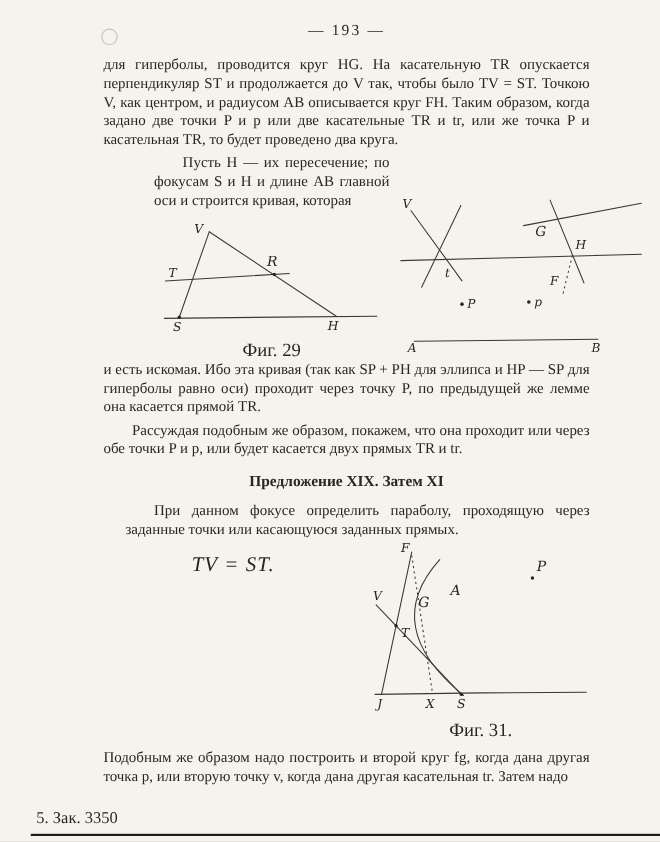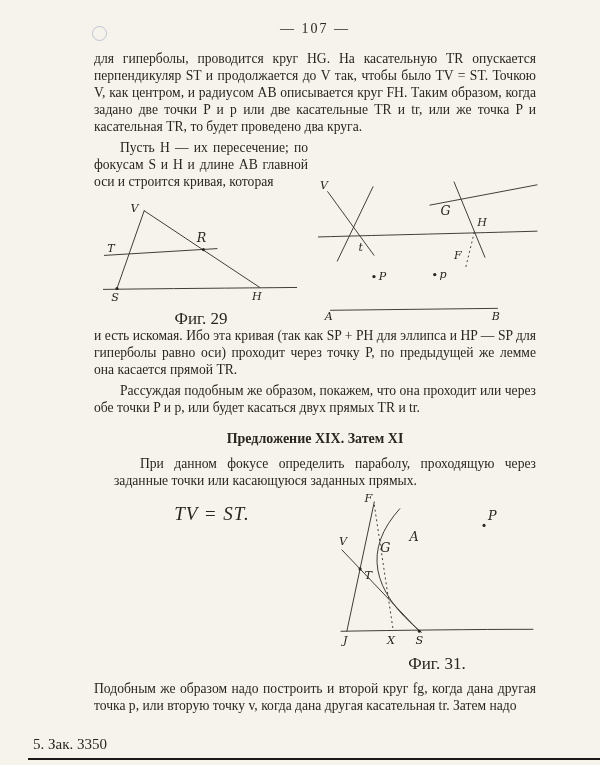--- a/index.html
+++ b/index.html
@@ -14,21 +14,21 @@
   .page-number{text-align:center;font-size:14px;letter-spacing:2px;margin-bottom:13px;}
   p{margin:0;}
   .just{text-align:justify;}
   .indent{text-indent:26px;}
   .italic{margin-left:20px;}
   .mt10{margin-top:0;}
   .mt4{margin-top:4px;}
   .mt8{margin-top:8px;}
   .heading{text-align:center;font-weight:bold;font-size:14px;margin:14px 0 8px 0;}
   .row1{display:flex;gap:10px;margin-top:4px;}
-  .r1-left{width:214px;flex:none;}
+  .r1-left{width:214px;flex:none;margin-left:46px;}
   .r1-right{flex:1;display:flex;flex-direction:column;align-items:center;justify-content:flex-end;}
   .row2{display:flex;gap:8px;margin-top:4px;}
   .r2-left{width:236px;flex:none;}
   .r2-right{flex:1;display:flex;flex-direction:column;align-items:center;justify-content:flex-start;}
   figure{margin:0;text-align:center;}
   .fig29-wrap{margin-top:12px;}
   figcaption{font-size:17px;margin-top:3px;}
   .formula{text-align:center;font-style:italic;font-size:19px;letter-spacing:1px;margin-top:12px;}
   .footer{position:absolute;left:33px;bottom:12px;font-size:15px;}
   .bottom-edge{position:absolute;left:28px;right:0;bottom:5px;height:2px;background:#1c1a18;}
@@ -38,21 +38,21 @@
   svg .ln{stroke:#3b3735;stroke-width:1;fill:none;stroke-linecap:round;}
   svg .dash{stroke:#3b3735;stroke-width:1;fill:none;stroke-dasharray:2,3;}
 </style>
 </head>
 <body>
 
 <div class="page">
   <div class="stamp"></div>
 
   <div class="content">
-    <div class="page-number">— 107 —</div>
+    <div class="page-number">— 193 —</div>
 
     <p class="just">для гиперболы, проводится круг HG. На касательную TR опускается перпендикуляр ST и продолжается до V так, чтобы было TV = ST. Точкою V, как центром, и радиусом AB описывается круг FH. Таким образом, когда задано две точки P и p или две касательные TR и tr, или же точка P и касательная TR, то будет проведено два круга.</p>
 
     <div class="row1">
       <div class="r1-left">
         <p class="just indent">Пусть H — их пересечение; по фокусам S и H и длине AB глав­ной оси и строится кривая, которая</p>
         <figure class="fig29-wrap">
           <svg width="200" height="101" viewBox="0 0 205 104">
             <g class="ln">
               <path d="M2,90 C60,89.2 140,88.6 201,88"></path>
@@ -98,21 +98,21 @@
             <text x="63" y="108">P</text>
             <text x="126" y="106">p</text>
             <text x="7" y="149">A</text>
             <text x="180" y="149">B</text>
           </svg>
         </figure>
       </div>
     </div>
 
     <p class="just mt10">и есть искомая. Ибо эта кривая (так как SP + PH для эллипса и HP — SP для гиперболы равно оси) проходит через точку P, по предыдущей же лемме она касается прямой TR.</p>
-    <p class="just indent mt4">Рассуждая подобным же образом, покажем, что она проходит или через обе точки P и p, или будет касаться двух прямых TR и tr.</p>
+    <p class="just indent mt4">Рассуждая подобным же образом, покажем, что она проходит или через обе точки P и p, или будет касается двух прямых TR и tr.</p>
 
     <h2 class="heading">Предложение XIX. Затем XI</h2>
 
     <p class="just indent italic">При данном фокусе определить параболу, проходящую через заданные точки или касающуюся заданных пря­мых.</p>
 
     <div class="row2">
       <div class="r2-left">
         <div class="formula">TV = ST.</div>
       </div>
       <div class="r2-right">

